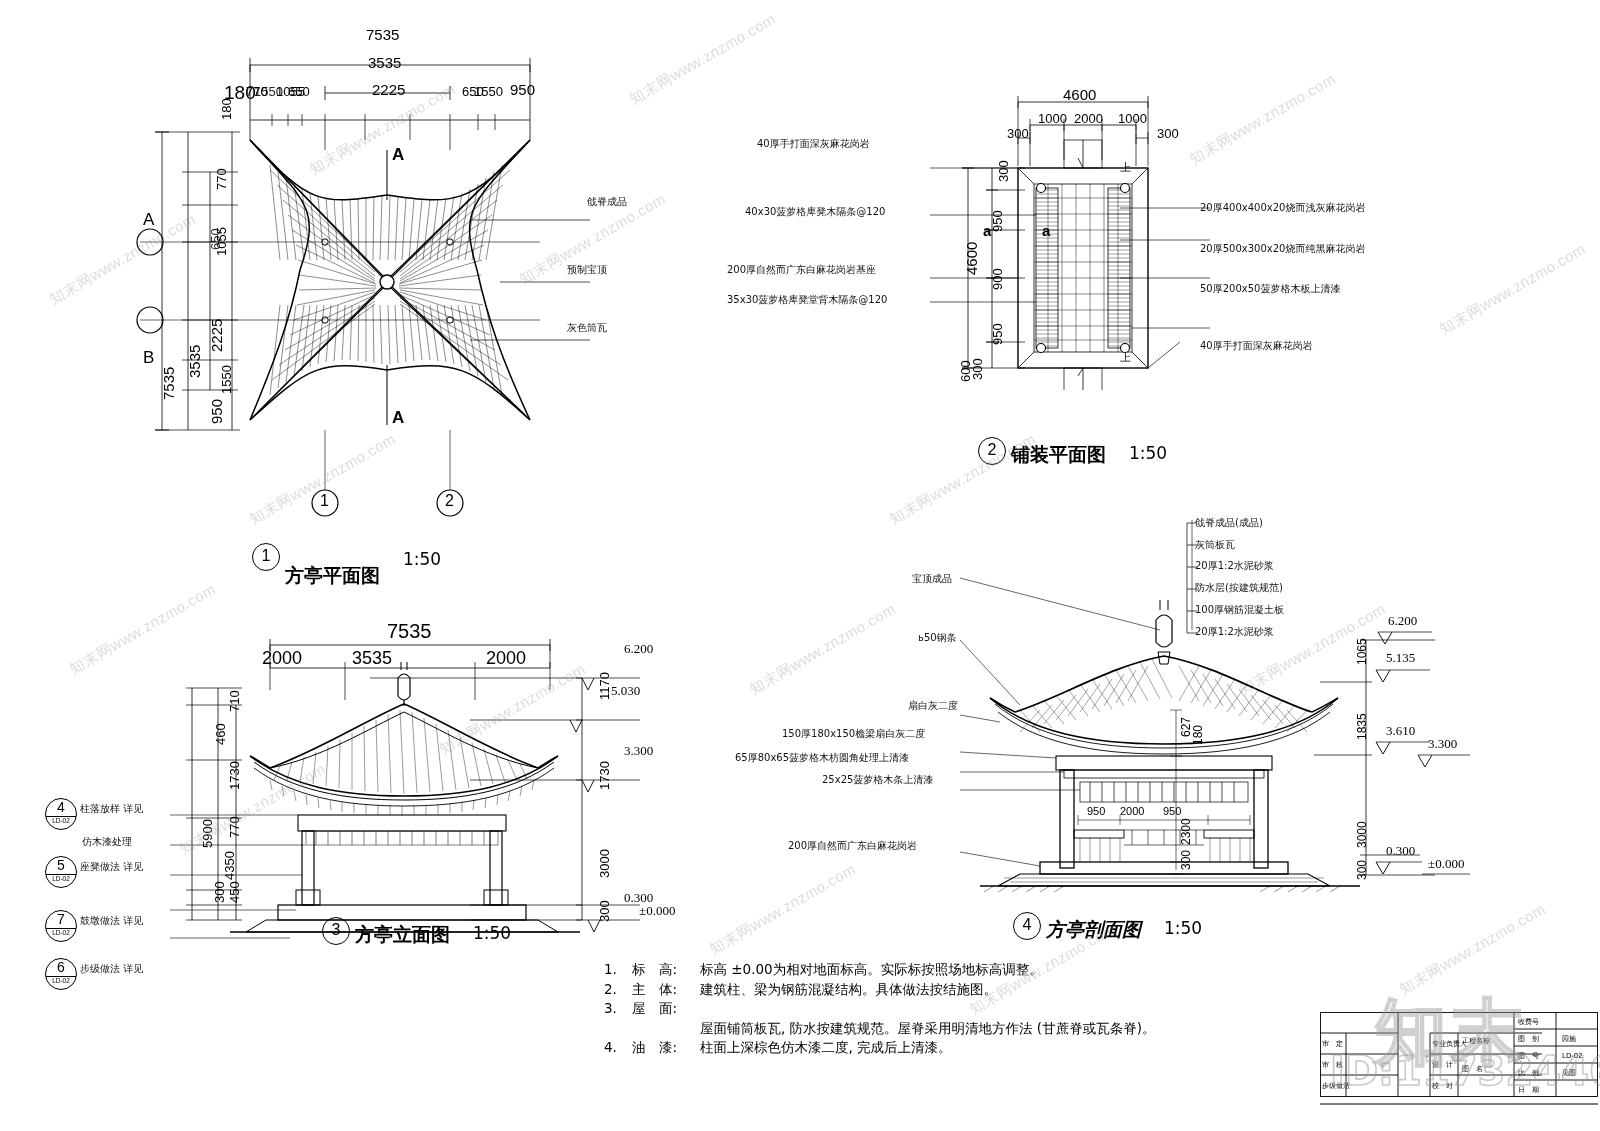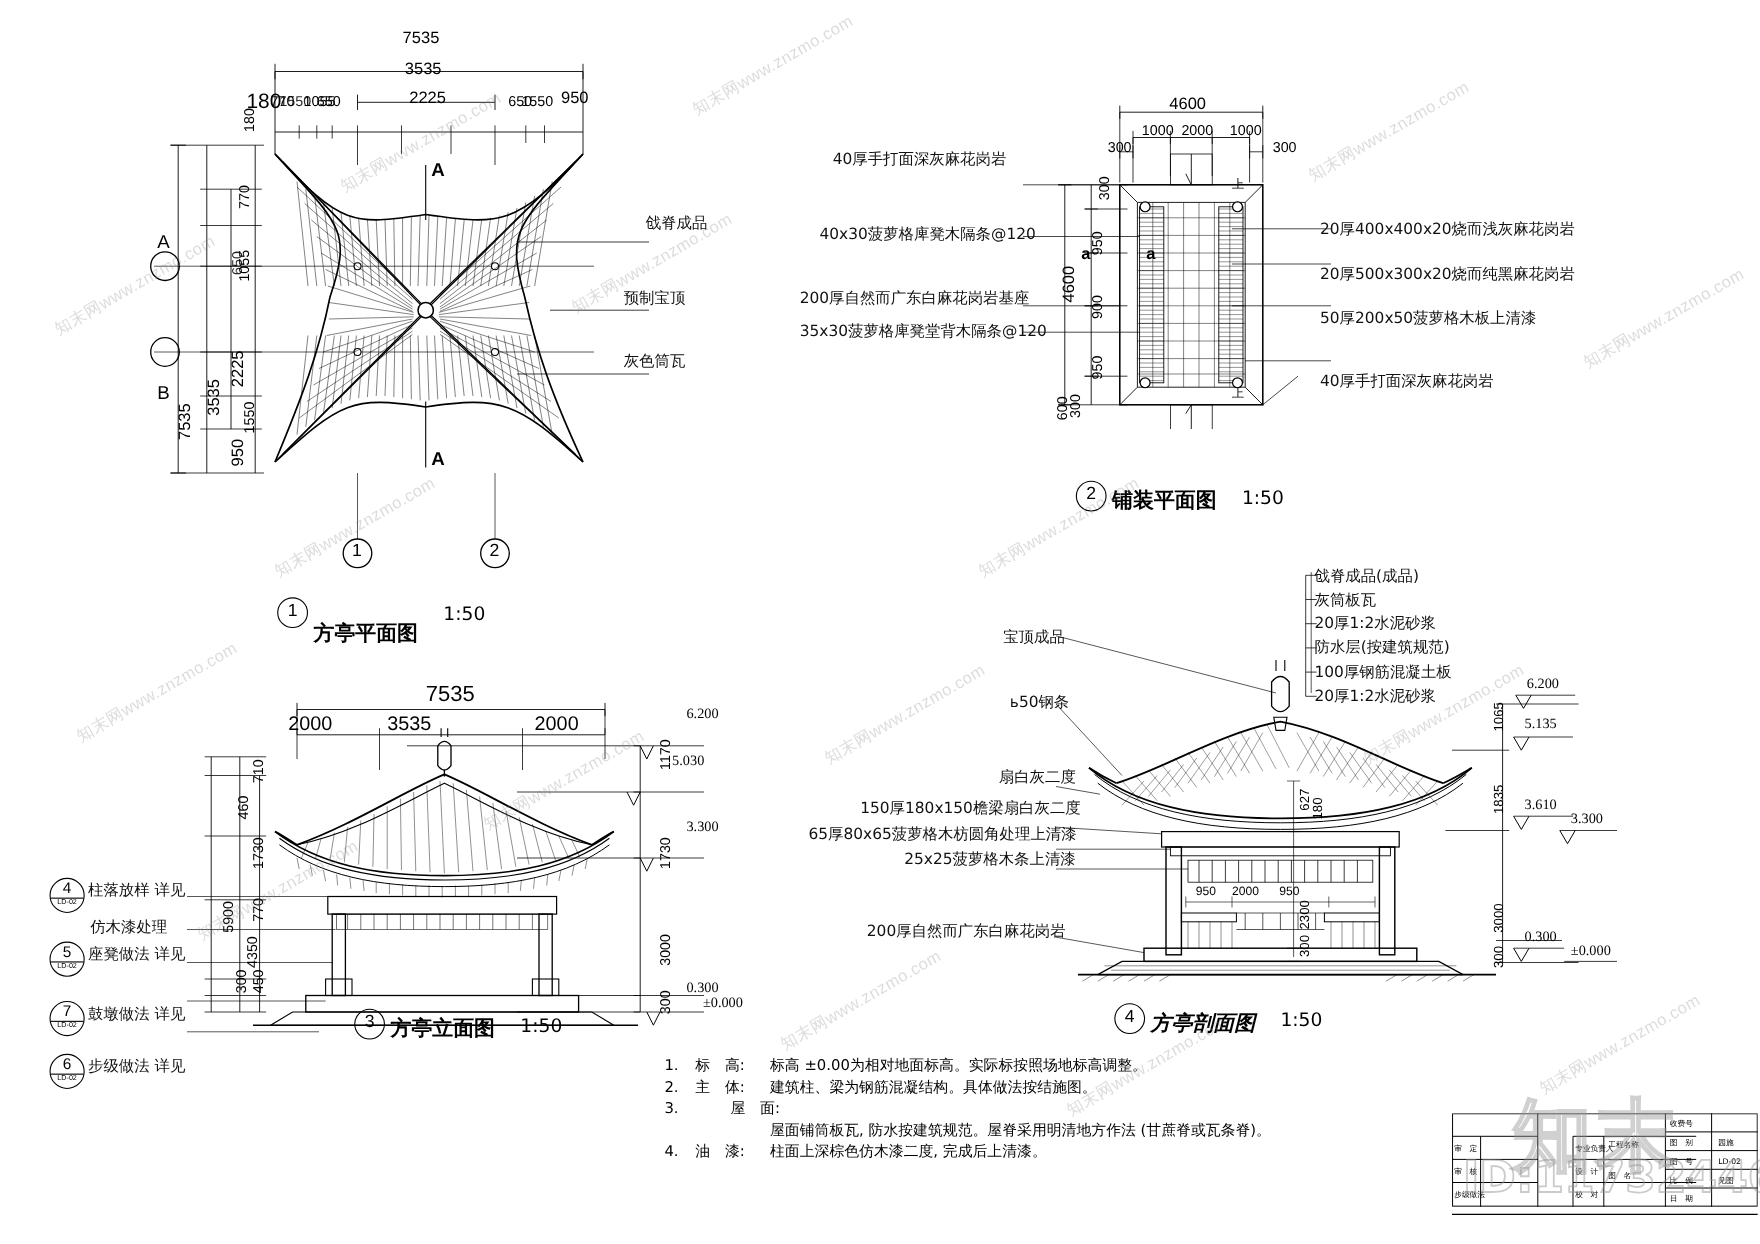--- a/index.html
+++ b/index.html
@@ -1,21 +1,21 @@
 <!DOCTYPE html>
 <html><head>
 <meta charset="utf-8">
 <style>
   html,body{margin:0;padding:0;background:#fff;}
   body{width:1600px;height:1131px;position:relative;overflow:hidden;
        font-family:"Liberation Serif","DejaVu Serif",serif;color:#000;}
   .sheet{position:absolute;inset:0;background:#ffffff;}
   .abs{position:absolute;}
   svg{display:block;}
-  .lbl{position:absolute;white-space:nowrap;font-size:14px;line-height:1.1;
+  .lbl{position:absolute;white-space:nowrap;font-size:10px;line-height:1.1;
        font-family:"DejaVu Sans","Liberation Sans",sans-serif;color:#111;}
   .dim{position:absolute;white-space:nowrap;font-size:15px;
        font-family:"Liberation Sans","DejaVu Sans",sans-serif;color:#000;}
   .dimsm{position:absolute;white-space:nowrap;font-size:11px;
        font-family:"Liberation Sans","DejaVu Sans",sans-serif;color:#000;}
   .vert{transform-origin:left top;transform:rotate(-90deg);}
   .ttl{position:absolute;white-space:nowrap;font-size:19px;font-weight:bold;
        font-family:"DejaVu Sans","Liberation Sans",sans-serif;}
   .ttlnum{position:absolute;width:26px;height:26px;border:1.6px solid #000;
        border-radius:50%;text-align:center;line-height:24px;font-size:16px;
@@ -965,21 +965,21 @@
       <span style="width:62px;">标　高:</span>
       <span>标高 ±0.00为相对地面标高。实际标按照场地标高调整。</span>
     </div>
     <div style="display:flex;gap:6px;padding-left:18px;">
       <span style="width:22px;">2.</span>
       <span style="width:62px;">主　体:</span>
       <span>建筑柱、梁为钢筋混凝结构。具体做法按结施图。</span>
     </div>
     <div style="display:flex;gap:6px;padding-left:18px;">
       <span style="width:22px;">3.</span>
-      <span style="width:62px;margin-left:32px;">屋　面:</span>
+      <span style="width:62px;">屋　面:</span>
     </div>
     <div style="display:flex;gap:6px;padding-left:18px;">
       <span style="width:22px;"></span>
       <span style="width:62px;"></span>
       <span>屋面铺筒板瓦, 防水按建筑规范。屋脊采用明清地方作法 (甘蔗脊或瓦条脊)。</span>
     </div>
     <div style="display:flex;gap:6px;padding-left:18px;">
       <span style="width:22px;">4.</span>
       <span style="width:62px;">油　漆:</span>
       <span>柱面上深棕色仿木漆二度, 完成后上清漆。</span>

